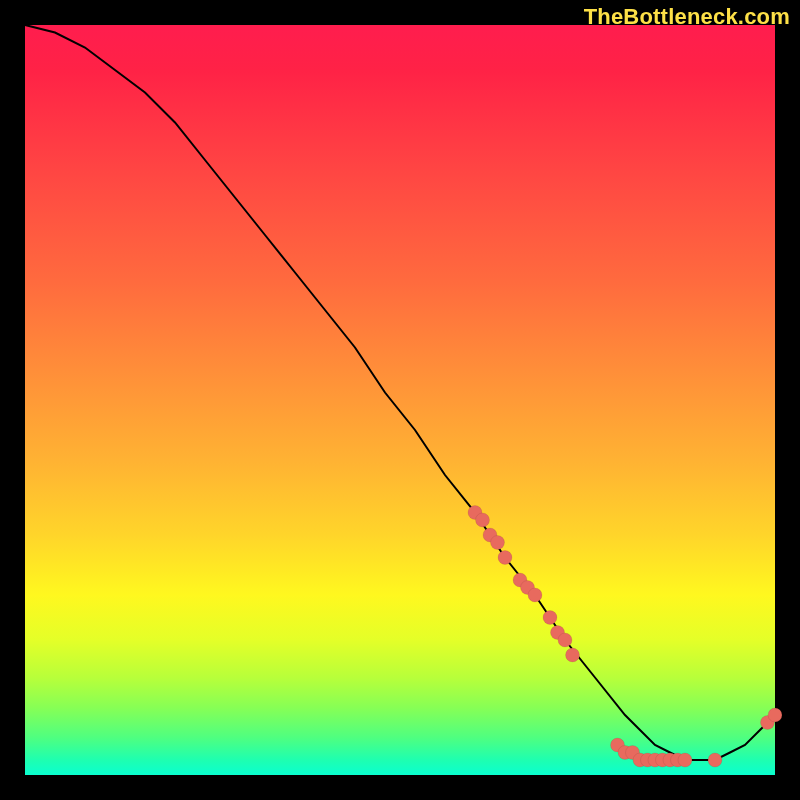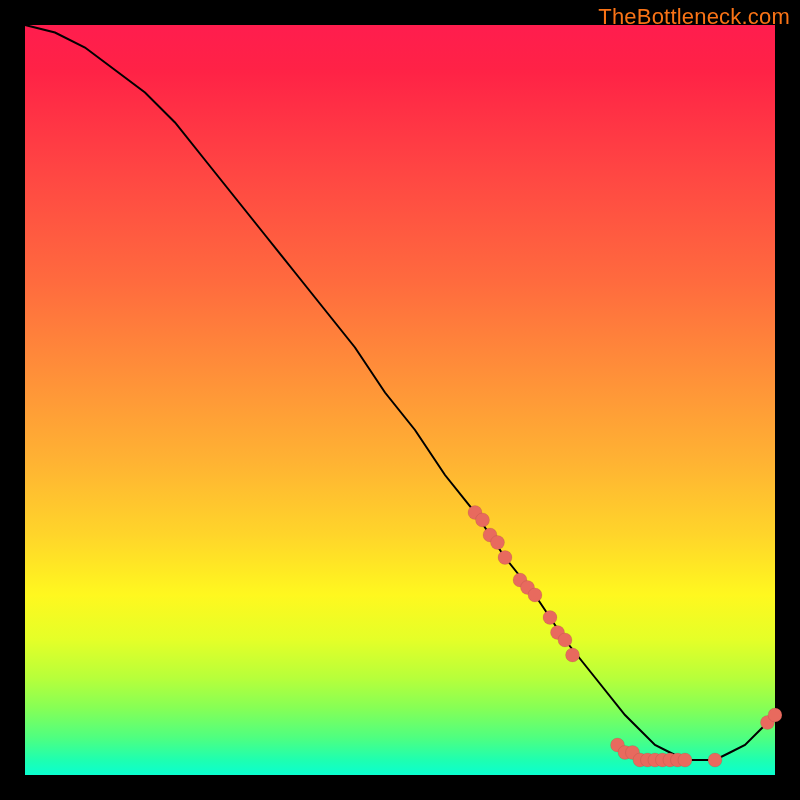--- a/index.html
+++ b/index.html
@@ -14,23 +14,23 @@
   .frame {
     position: relative;
     width: 800px;
     height: 800px;
     background: #000;
   }
   .watermark {
     position: absolute;
     top: 4px;
     right: 10px;
-    color: #f97316;
+    color: #fde047;
     font-size: 22px;
-    font-weight: 400;
+    font-weight: 700;
     letter-spacing: 0.2px;
     z-index: 30;
   }
   .plot {
     position: absolute;
     left: 25px;
     top: 25px;
     width: 750px;
     height: 750px;
     

